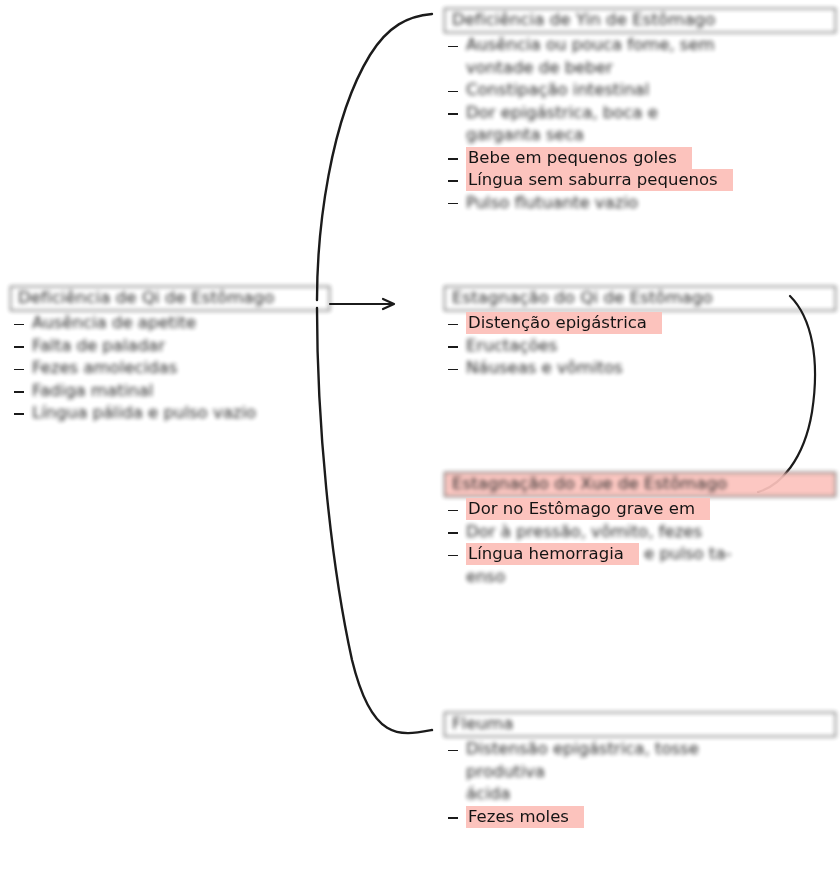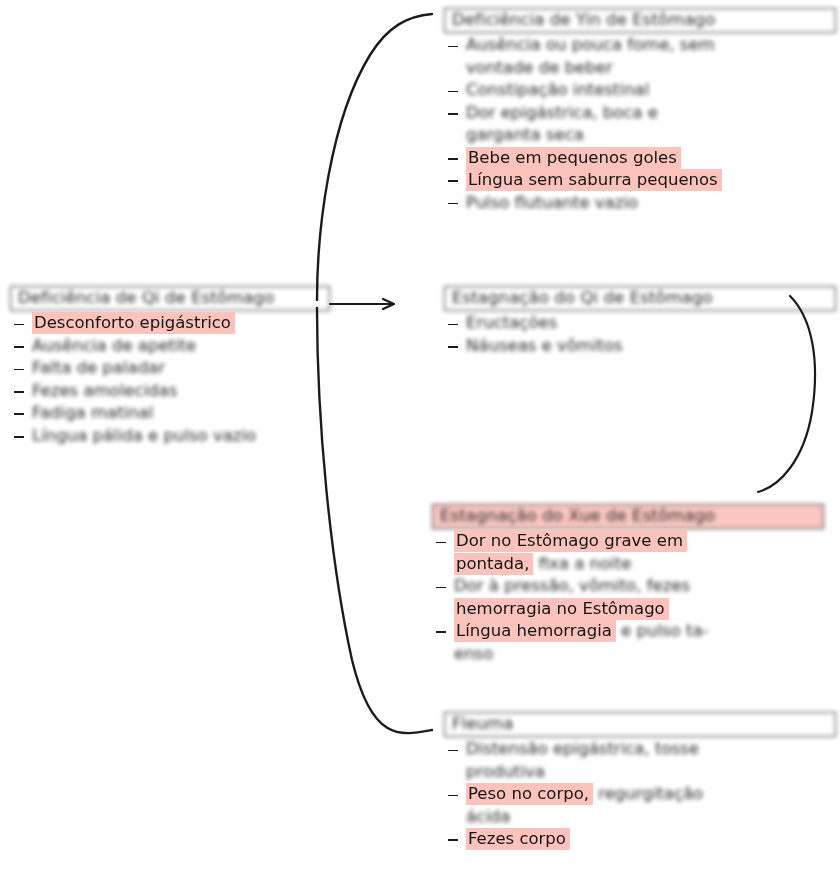--- a/index.html
+++ b/index.html
@@ -63,36 +63,36 @@
     height: 1.7px;
     background: #1b1b1b;
   }
   .items li.nodash::before { display: none; }
 
   .items li span.t { display: inline; }
 
   
   .hlt {
     background: #fcc3bd;
-    padding: 1px 4px 2px 2px;
+    padding: 1px 15px 2px 2px;
     box-decoration-break: clone;
     -webkit-box-decoration-break: clone;
   }
 
   
   .blur {
     filter: blur(2.1px);
     opacity: .92;
   }
 
   
   #node-deficiencia-qi { left: 10px;  top: 286px; width: 320px; }
   #node-deficiencia-yin { left: 444px; top: 8px;   width: 392px; }
   #node-estagnacao-qi  { left: 444px; top: 286px; width: 392px; }
-  #node-estagnacao-xue { left: 432px; top: 472px; width: 392px; margin-top: 32px; }
+  #node-estagnacao-xue { left: 444px; top: 472px; width: 392px; }
   #node-fleuma         { left: 444px; top: 712px; width: 392px; }
 
   #node-deficiencia-qi .node-title,
   #node-deficiencia-yin .node-title,
   #node-estagnacao-qi .node-title,
   #node-estagnacao-xue .node-title,
   #node-fleuma .node-title { width: 100%; }
 
   #node-fleuma .node-title { text-align: left; }
 </style>
@@ -112,23 +112,20 @@
 
     <path d="M317 308 C 317 420 330 560 352 660 C 372 742 400 736 432 730" stroke="#1b1b1b" stroke-width="2.4" fill="none" stroke-linecap="round"></path>
 
     <path d="M790 296 C 812 318 820 360 812 412 C 804 460 780 486 758 492" stroke="#1b1b1b" stroke-width="2.2" fill="none" stroke-linecap="round"></path>
   </svg>
 
   <div class="node" id="node-deficiencia-qi">
     <div class="node-title wide blur">Deficiência de Qi de Estômago</div>
     <ul class="items">
       <li>
-        <span class="t hlt">Desconforto epigástrico</span>
-      </li>
-      <li>
         <span class="t blur">Ausência de apetite</span>
       </li>
       <li>
         <span class="t blur">Falta de paladar</span>
       </li>
       <li>
         <span class="t blur">Fezes amolecidas</span>
       </li>
       <li>
         <span class="t blur">Fadiga matinal</span>
@@ -166,66 +163,60 @@
       <li>
         <span class="t blur">Pulso flutuante vazio</span>
       </li>
     </ul>
   </div>
 
   <div class="node" id="node-estagnacao-qi">
     <div class="node-title wide blur">Estagnação do Qi de Estômago</div>
     <ul class="items">
       <li>
+        <span class="t hlt">Distenção epigástrica</span>
+      </li>
+      <li>
         <span class="t blur">Eructações</span>
       </li>
       <li>
         <span class="t blur">Náuseas e vômitos</span>
       </li>
     </ul>
   </div>
 
   <div class="node" id="node-estagnacao-xue">
     <div class="node-title wide hl blur">Estagnação do Xue de Estômago</div>
     <ul class="items">
       <li>
         <span class="t hlt">Dor no Estômago grave em</span>
       </li>
-      <li class="nodash">
-        <span class="t hlt">pontada,</span><span class="t blur"> fixa a noite</span>
-      </li>
       <li>
         <span class="t blur">Dor à pressão, vômito, fezes</span>
-      </li>
-      <li class="nodash">
-        <span class="t hlt">hemorragia no Estômago</span>
       </li>
       <li>
         <span class="t hlt">Língua hemorragia</span><span class="t blur"> e pulso ta-</span>
       </li>
       <li class="nodash">
         <span class="t blur">enso</span>
       </li>
     </ul>
   </div>
 
   <div class="node" id="node-fleuma">
     <div class="node-title wide blur">Fleuma</div>
     <ul class="items">
       <li>
         <span class="t blur">Distensão epigástrica, tosse</span>
       </li>
       <li class="nodash">
         <span class="t blur">produtiva</span>
       </li>
-      <li>
-        <span class="t hlt">Peso no corpo,</span><span class="t blur"> regurgitação</span>
-      </li>
       <li class="nodash">
         <span class="t blur">ácida</span>
       </li>
       <li>
-        <span class="t hlt">Fezes corpo</span>
+        <span class="t hlt">Fezes moles</span>
       </li>
     </ul>
   </div>
 
 </div>
 
 </body></html>

